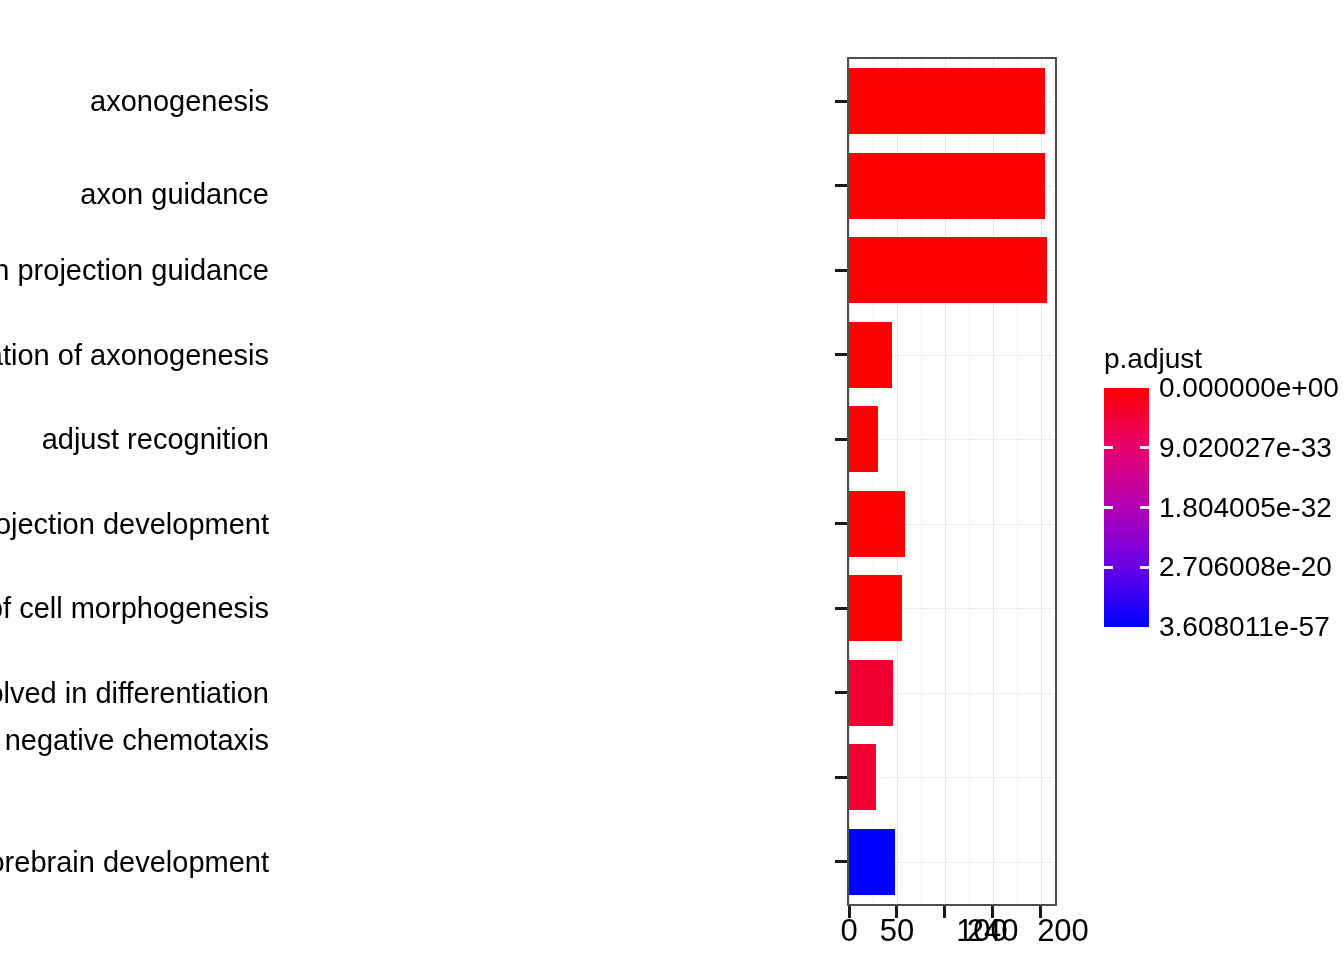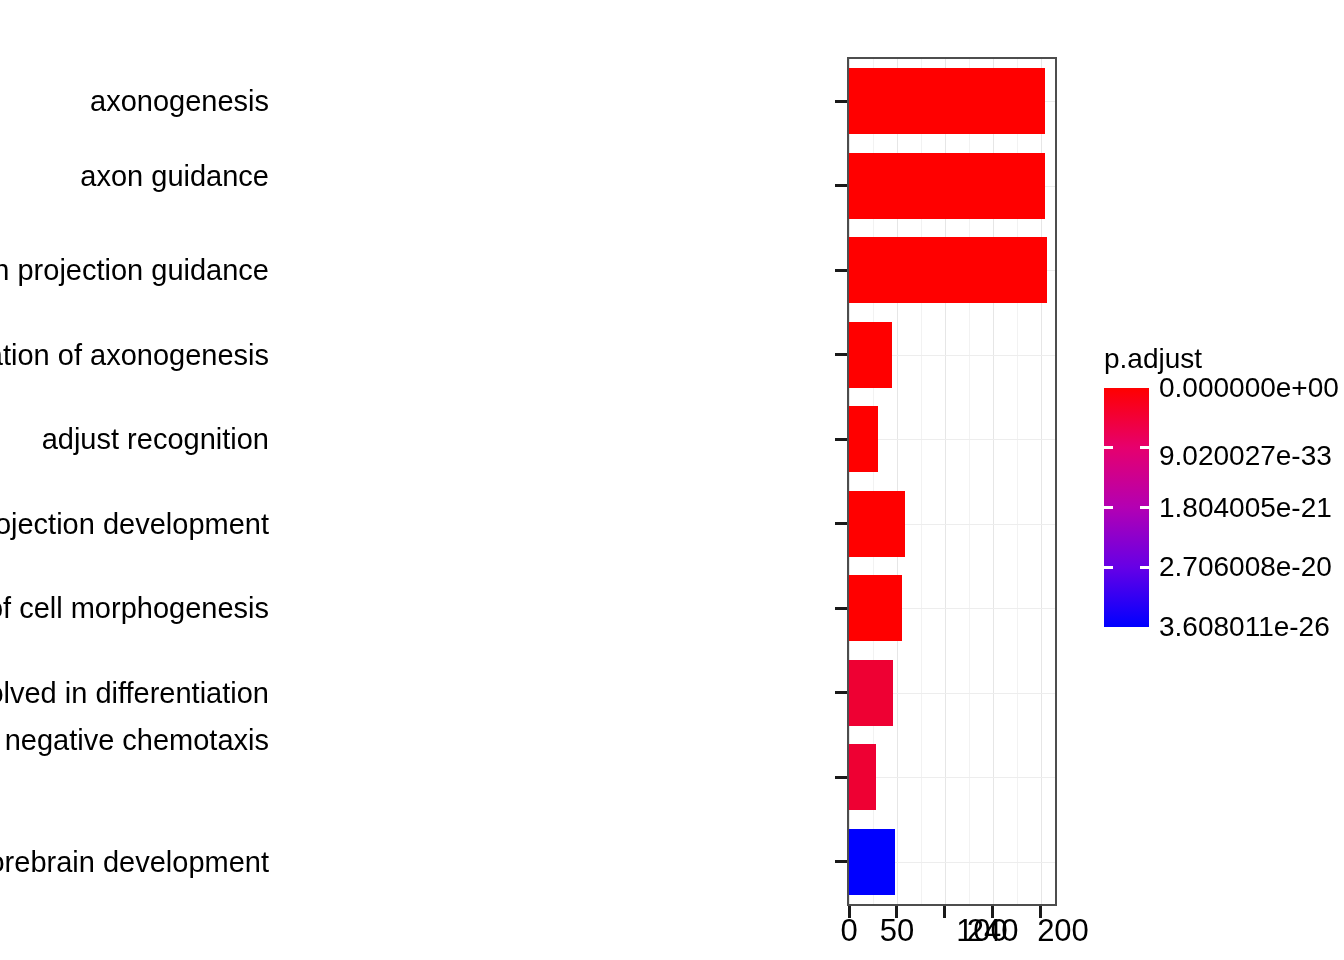--- a/index.html
+++ b/index.html
@@ -112,21 +112,21 @@
       <div class="ytick" style="left: 835px; top: 353.25px;"></div>
       <div class="ytick" style="left: 835px; top: 437.75px;"></div>
       <div class="ytick" style="left: 835px; top: 522.25px;"></div>
       <div class="ytick" style="left: 835px; top: 606.75px;"></div>
       <div class="ytick" style="left: 835px; top: 691.25px;"></div>
       <div class="ytick" style="left: 835px; top: 775.75px;"></div>
       <div class="ytick" style="left: 835px; top: 860.25px;"></div>
     </div>
   <div id="ylabels">
       <div class="ylab" style="top: 101.25px;">axonogenesis</div>
-      <div class="ylab" style="top: 176px;">axon guidance</div>
+      <div class="ylab" style="top: 194px;">axon guidance</div>
       <div class="ylab" style="top: 270.25px;">neuron projection guidance</div>
       <div class="ylab" style="top: 354.75px;">regulation of axonogenesis</div>
       <div class="ylab" style="top: 439.25px;">adjust recognition</div>
       <div class="ylab" style="top: 523.75px;">regulation of neuron projection development</div>
       <div class="ylab" style="top: 608.25px;">regulation of cell morphogenesis</div>
       <div class="ylab" style="top: 692.75px;">regulation of cell morphogenesis involved in differentiation</div>
       <div class="ylab" style="top: 740px;">negative chemotaxis</div>
       <div class="ylab" style="top: 861.75px;">forebrain development</div>
     </div>
   <div id="xticks">
@@ -149,20 +149,20 @@
     <div id="legend-bar">
         <div class="lg-tick-l" style="top: 58.25px;"></div>
         <div class="lg-tick-r" style="top: 58.25px;"></div>
         <div class="lg-tick-l" style="top: 118px;"></div>
         <div class="lg-tick-r" style="top: 118px;"></div>
         <div class="lg-tick-l" style="top: 177.75px;"></div>
         <div class="lg-tick-r" style="top: 177.75px;"></div>
       </div>
     <div id="legend-labels">
         <div class="lglab" style="top: 43px;">0.000000e+00</div>
-        <div class="lglab" style="top: 102.75px; margin-top: 8px;">9.020027e-33</div>
-        <div class="lglab" style="top: 162.5px;">1.804005e-21</div>
+        <div class="lglab" style="top: 102.75px;">9.020027e-33</div>
+        <div class="lglab" style="top: 162.5px;">1.804005e-32</div>
         <div class="lglab" style="top: 222.25px;">2.706008e-20</div>
-        <div class="lglab" style="top: 282px;">3.608011e-26</div>
+        <div class="lglab" style="top: 282px;">3.608011e-57</div>
       </div>
   </div>
 
 </div>
 
 </body></html>

